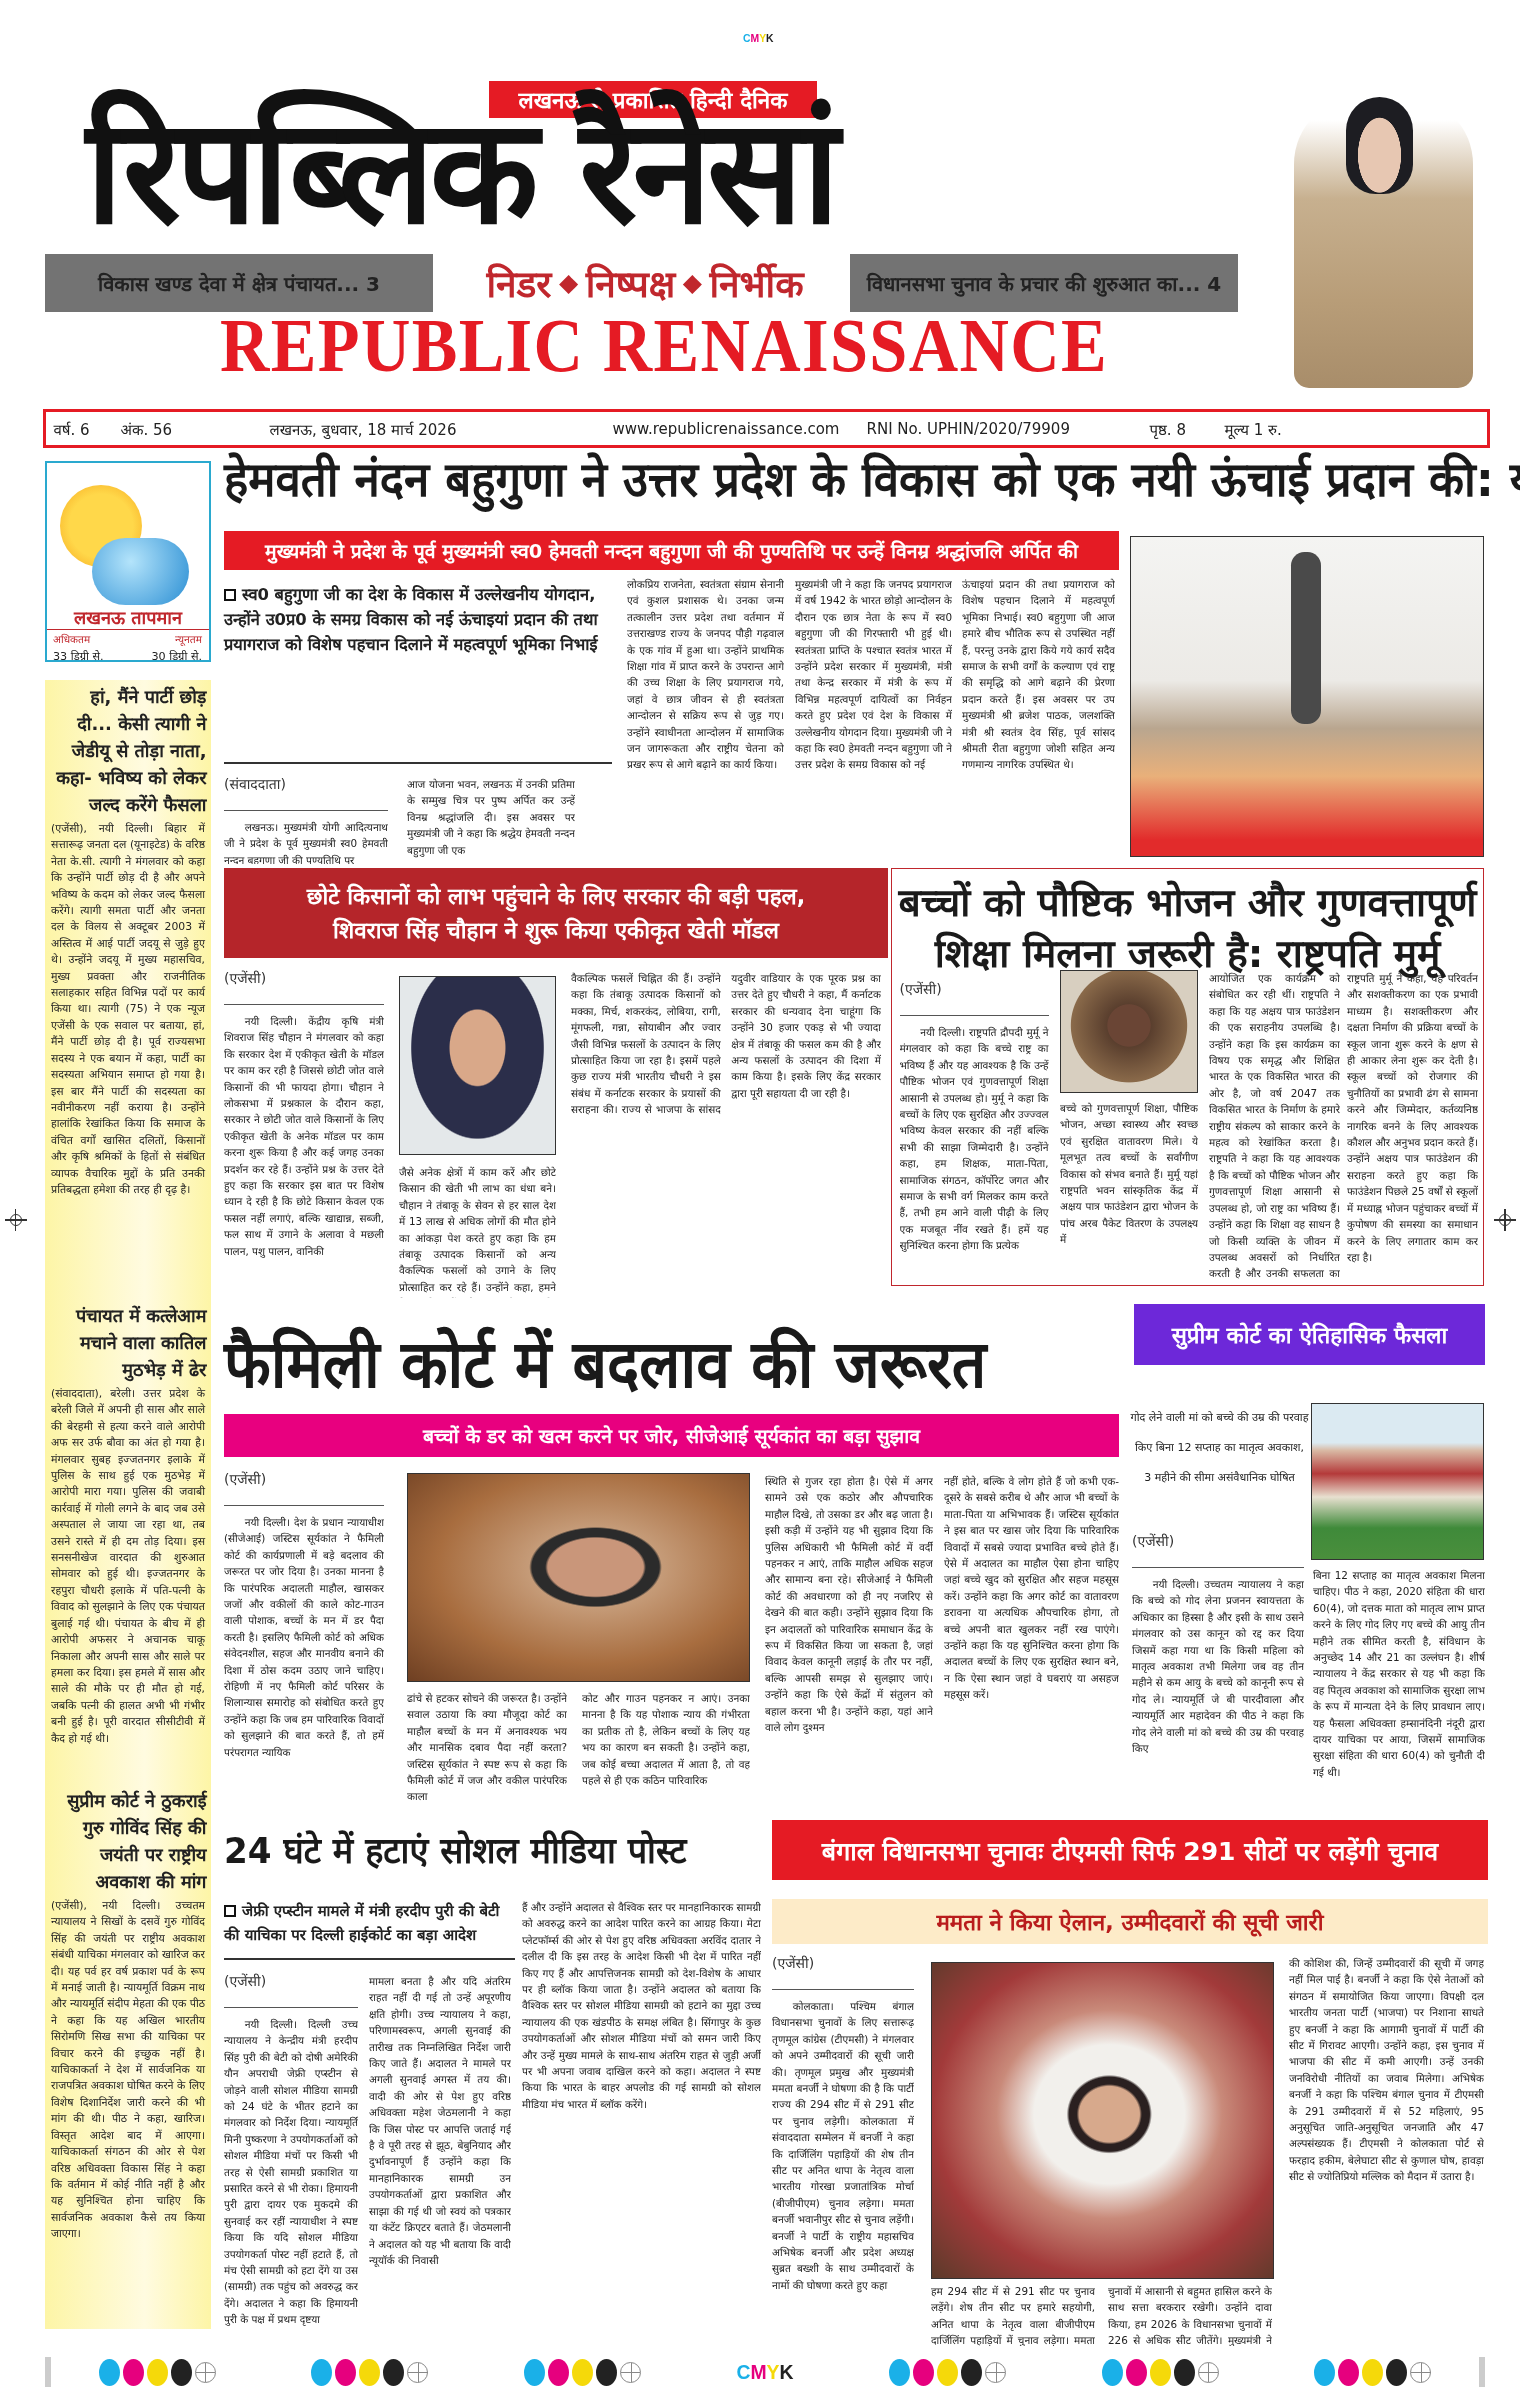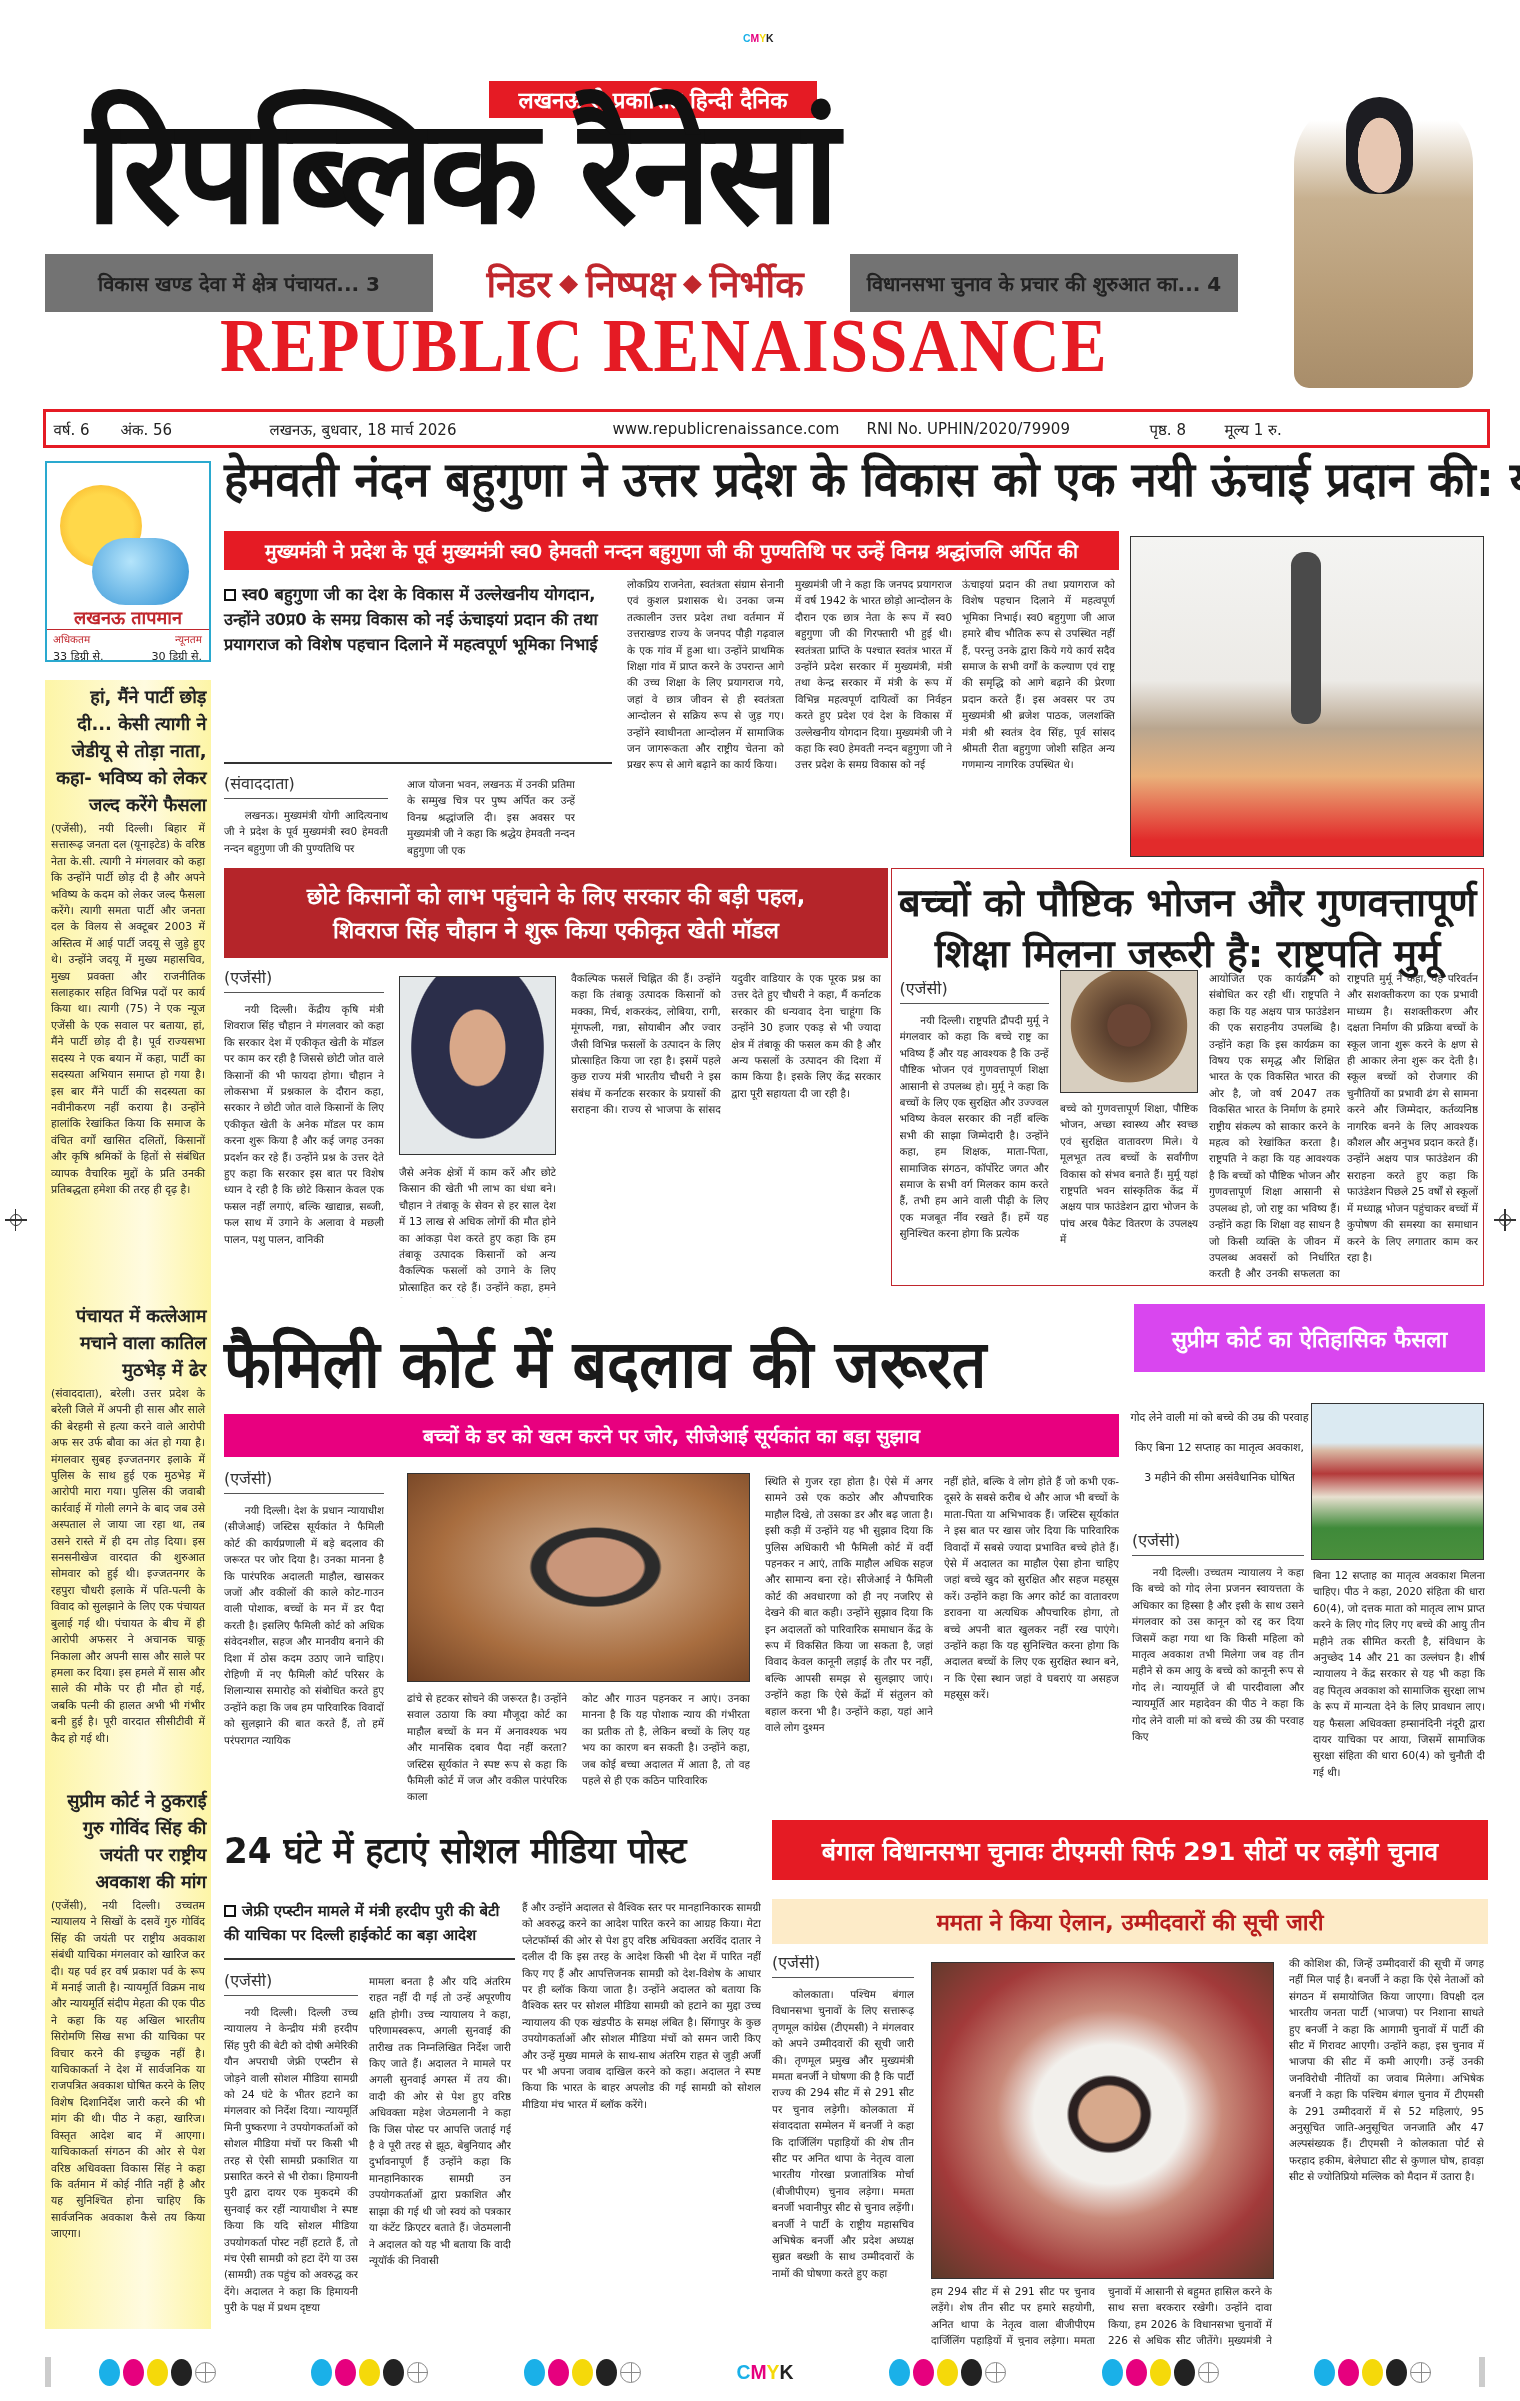--- a/index.html
+++ b/index.html
@@ -34,31 +34,31 @@
 .sb-h{font-weight:bold;font-size:18px;line-height:27px;text-align:right;color:#222;padding:3px 4.5px}
 .sb-p{font-size:10.8px;line-height:16.4px;padding:0 6px;text-align:justify;color:#222}
 
 .hl{font-weight:bold;color:#1a1a1a;white-space:nowrap}
 #h1{left:224px;top:446px;width:1268px;height:67px;font-size:48px;line-height:67px;transform:scaleX(0.95);transform-origin:left}
 .redband{background:#e51b24;color:#fff;font-weight:bold;display:flex;align-items:center;justify-content:center;text-align:center}
 #sub1{left:224px;top:531px;width:895px;height:39px;font-size:19.4px}
 .bul{font-weight:bold;font-size:16.4px;line-height:25px;color:#222}
 .bul .box{display:inline-block;width:12px;height:12px;border:2.2px solid #111;margin-right:6px;vertical-align:-0.7px}
 .col{font-size:10.4px;line-height:16.4px;text-align:justify;color:#222;overflow:hidden}
-.byline{font-size:16px;color:#333;padding-bottom:6px;border-bottom:1.5px solid #555;margin-bottom:7.5px}
+.byline{font-size:14px;color:#333;padding-bottom:18px;border-bottom:1.5px solid #555;margin-bottom:7.5px}
 .rule{height:2.2px;background:#333}
 .photo{border:1.5px solid #333;overflow:hidden;position:absolute}
 
 #sub2{left:224px;top:868px;width:664px;height:90px;background:#b5252a;font-size:22.4px;line-height:34px;flex-direction:column}
 #box3{left:891px;top:868px;width:593px;height:418px;border:1.5px solid #c0272d}
 #h3{position:absolute;left:0;top:7.5px;width:100%;text-align:center;font-size:39px;line-height:51px;font-weight:bold;color:#1a1a1a}
 
 #h4{left:224px;top:1324px;width:895px;height:82px;font-size:66px;line-height:82px;transform:scaleX(0.92);transform-origin:left}
 #sub4{left:224px;top:1414px;width:895px;height:43px;background:#e8007f;color:#fff;font-size:19.4px;font-weight:bold;display:flex;align-items:center;justify-content:center}
-#sc-band{left:1134px;top:1304px;width:351px;height:68px;background:#d946ef;color:#fff;font-size:22.4px;font-weight:bold;display:flex;align-items:center;justify-content:center}
+#sc-band{left:1134px;top:1304px;width:351px;height:61px;background:#6d28d9;color:#fff;font-size:22.4px;font-weight:bold;display:flex;align-items:center;justify-content:center}
 #sc-h{left:1130px;top:1403px;width:179px;font-size:11px;line-height:30px;text-align:center;color:#222}
 
 #h5{left:224px;top:1819px;width:537px;height:63px;font-size:36px;line-height:63px;transform:scaleX(0.95);transform-origin:left}
 #sub6{left:772px;top:1820px;width:716px;height:60px;font-size:25px}
 #sub6b{left:772px;top:1899px;width:716px;height:45px;background:#fdebc8;color:#b91c1c;font-size:22.4px;font-weight:bold;display:flex;align-items:center;justify-content:center}
 #bul5{left:224px;top:1899px;width:291px}
 
 #marks{left:45px;top:2357px;width:1440px;height:30px;border-left:6px solid #ccc;border-right:6px solid #ccc;display:flex;justify-content:space-around;align-items:center}
 .mset{display:flex;gap:3px;align-items:center}
 .dot{width:21px;height:27px;border-radius:50%}

